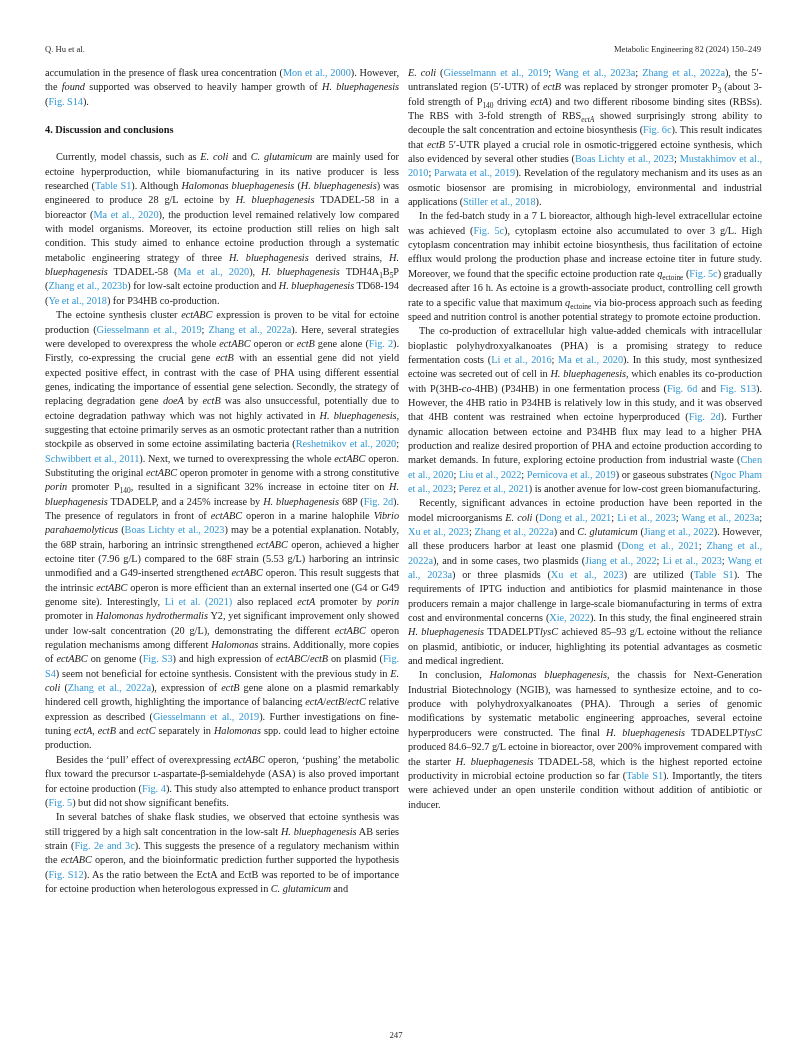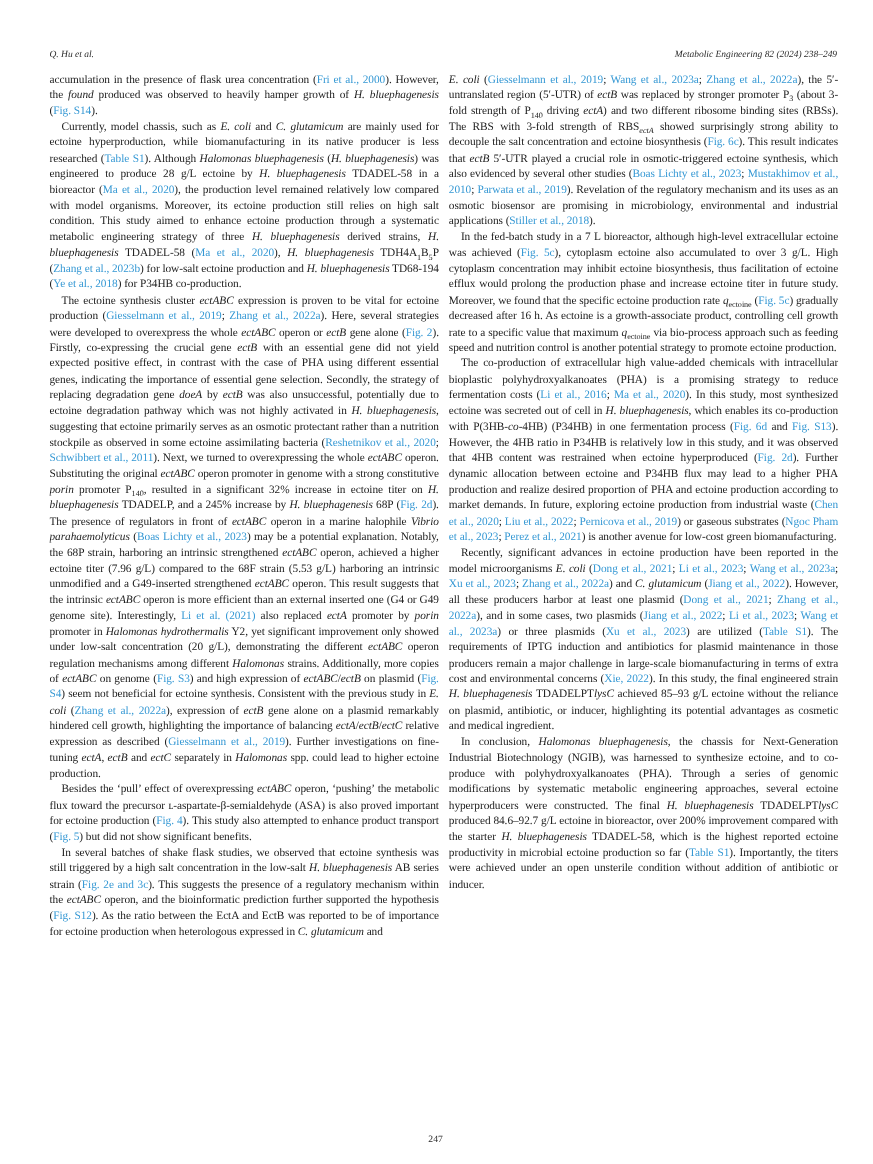--- a/index.html
+++ b/index.html
@@ -4,21 +4,21 @@
 <style>
   :root { --link:#3598d4; --text:#1b1b1b; }
   html,body { margin:0; padding:0; }
   body {
     width:794px; height:1058px; background:#ffffff; position:relative;
     font-family:"Liberation Serif", serif; color:var(--text); overflow:hidden;
   }
   .runhead {
     position:absolute; top:44px; left:45px; width:716px;
     display:flex; justify-content:space-between;
-    font-size:8.6px; font-style:italic; color:#2a2a2a;
+    font-size:8.6px; color:#2a2a2a;
   }
   .columns {
     position:absolute; top:66px; left:45px; width:717px; height:952px;
     display:flex; gap:9px; overflow:hidden;
   }
   .col {
     width:354px; font-size:10.3px; line-height:14.35px;
     text-align:justify; color:var(--text);
     letter-spacing:-0.05px;
   }
@@ -32,26 +32,27 @@
   .footer {
     position:absolute; bottom:18px; left:0; width:792px;
     text-align:center; font-size:8.8px; color:#2a2a2a;
   }
 </style>
 </head>
 <body>
 
 <div class="runhead">
   <span>Q. Hu et al.</span>
-  <span>Metabolic Engineering 82 (2024) 238–249</span>
+  <span>Metabolic Engineering 82 (2024) 150–249</span>
 </div>
 
 <div class="columns">
   <div class="col" id="col-left">
-      <p class="para"><span>accumulation in the presence of flask urea concentration (</span><span class="lnk">Fri et al., 2000</span><span>). However, the </span><span class="it">found</span><span> produced was observed to heavily hamper growth of </span><span class="it">H. bluephagenesis</span><span> (</span><span class="lnk">Fig. S14</span><span>).</span></p>
+      <p class="para"><span>accumulation in the presence of flask urea concentration (</span><span class="lnk">Mon et al., 2000</span><span>). However, the </span><span class="it">found</span><span> supported was observed to heavily hamper growth of </span><span class="it">H. bluephagenesis</span><span> (</span><span class="lnk">Fig. S14</span><span>).</span></p>
+      <div class="heading">4. Discussion and conclusions</div>
       <p class="para ind"><span>Currently, model chassis, such as </span><span class="it">E. coli</span><span> and </span><span class="it">C. glutamicum</span><span> are mainly used for ectoine hyperproduction, while biomanufacturing in its native producer is less researched (</span><span class="lnk">Table S1</span><span>). Although </span><span class="it">Halomonas bluephagenesis</span><span> (</span><span class="it">H. bluephagenesis</span><span>) was engineered to produce 28 g/L ectoine by </span><span class="it">H. bluephagenesis</span><span> TDADEL-58 in a bioreactor (</span><span class="lnk">Ma et al., 2020</span><span>), the production level remained relatively low compared with model organisms. Moreover, its ectoine production still relies on high salt condition. This study aimed to enhance ectoine production through a systematic metabolic engineering strategy of three </span><span class="it">H. bluephagenesis</span><span> derived strains, </span><span class="it">H. bluephagenesis</span><span> TDADEL-58 (</span><span class="lnk">Ma et al., 2020</span><span>), </span><span class="it">H. bluephagenesis</span><span> TDH4A</span><sub>1</sub><span>B</span><sub>5</sub><span>P (</span><span class="lnk">Zhang et al., 2023b</span><span>) for low-salt ectoine production and </span><span class="it">H. bluephagenesis</span><span> TD68-194 (</span><span class="lnk">Ye et al., 2018</span><span>) for P34HB co-production.</span></p>
       <p class="para ind"><span>The ectoine synthesis cluster </span><span class="it">ectABC</span><span> expression is proven to be vital for ectoine production (</span><span class="lnk">Giesselmann et al., 2019</span><span>; </span><span class="lnk">Zhang et al., 2022a</span><span>). Here, several strategies were developed to overexpress the whole </span><span class="it">ectABC</span><span> operon or </span><span class="it">ectB</span><span> gene alone (</span><span class="lnk">Fig. 2</span><span>). Firstly, co-expressing the crucial gene </span><span class="it">ectB</span><span> with an essential gene did not yield expected positive effect, in contrast with the case of PHA using different essential genes, indicating the importance of essential gene selection. Secondly, the strategy of replacing degradation gene </span><span class="it">doeA</span><span> by </span><span class="it">ectB</span><span> was also unsuccessful, potentially due to ectoine degradation pathway which was not highly activated in </span><span class="it">H. bluephagenesis</span><span>, suggesting that ectoine primarily serves as an osmotic protectant rather than a nutrition stockpile as observed in some ectoine assimilating bacteria (</span><span class="lnk">Reshetnikov et al., 2020</span><span>; </span><span class="lnk">Schwibbert et al., 2011</span><span>). Next, we turned to overexpressing the whole </span><span class="it">ectABC</span><span> operon. Substituting the original </span><span class="it">ectABC</span><span> operon promoter in genome with a strong constitutive </span><span class="it">porin</span><span> promoter P</span><sub>140</sub><span>, resulted in a significant 32% increase in ectoine titer on </span><span class="it">H. bluephagenesis</span><span> TDADELP, and a 245% increase by </span><span class="it">H. bluephagenesis</span><span> 68P (</span><span class="lnk">Fig. 2d</span><span>). The presence of regulators in front of </span><span class="it">ectABC</span><span> operon in a marine halophile </span><span class="it">Vibrio parahaemolyticus</span><span> (</span><span class="lnk">Boas Lichty et al., 2023</span><span>) may be a potential explanation. Notably, the 68P strain, harboring an intrinsic strengthened </span><span class="it">ectABC</span><span> operon, achieved a higher ectoine titer (7.96 g/L) compared to the 68F strain (5.53 g/L) harboring an intrinsic unmodified and a G49-inserted strengthened </span><span class="it">ectABC</span><span> operon. This result suggests that the intrinsic </span><span class="it">ectABC</span><span> operon is more efficient than an external inserted one (G4 or G49 genome site). Interestingly, </span><span class="lnk">Li et al. (2021)</span><span> also replaced </span><span class="it">ectA</span><span> promoter by </span><span class="it">porin</span><span> promoter in </span><span class="it">Halomonas hydrothermalis</span><span> Y2, yet significant improvement only showed under low-salt concentration (20 g/L), demonstrating the different </span><span class="it">ectABC</span><span> operon regulation mechanisms among different </span><span class="it">Halomonas</span><span> strains. Additionally, more copies of </span><span class="it">ectABC</span><span> on genome (</span><span class="lnk">Fig. S3</span><span>) and high expression of </span><span class="it">ectABC</span><span>/</span><span class="it">ectB</span><span> on plasmid (</span><span class="lnk">Fig. S4</span><span>) seem not beneficial for ectoine synthesis. Consistent with the previous study in </span><span class="it">E. coli</span><span> (</span><span class="lnk">Zhang et al., 2022a</span><span>), expression of </span><span class="it">ectB</span><span> gene alone on a plasmid remarkably hindered cell growth, highlighting the importance of balancing </span><span class="it">ectA</span><span>/</span><span class="it">ectB</span><span>/</span><span class="it">ectC</span><span> relative expression as described (</span><span class="lnk">Giesselmann et al., 2019</span><span>). Further investigations on fine-tuning </span><span class="it">ectA</span><span>, </span><span class="it">ectB</span><span> and </span><span class="it">ectC</span><span> separately in </span><span class="it">Halomonas</span><span> spp. could lead to higher ectoine production.</span></p>
       <p class="para ind"><span>Besides the ‘pull’ effect of overexpressing </span><span class="it">ectABC</span><span> operon, ‘pushing’ the metabolic flux toward the precursor ʟ-aspartate-β-semialdehyde (ASA) is also proved important for ectoine production (</span><span class="lnk">Fig. 4</span><span>). This study also attempted to enhance product transport (</span><span class="lnk">Fig. 5</span><span>) but did not show significant benefits.</span></p>
       <p class="para ind"><span>In several batches of shake flask studies, we observed that ectoine synthesis was still triggered by a high salt concentration in the low-salt </span><span class="it">H. bluephagenesis</span><span> AB series strain (</span><span class="lnk">Fig. 2e and 3c</span><span>). This suggests the presence of a regulatory mechanism within the </span><span class="it">ectABC</span><span> operon, and the bioinformatic prediction further supported the hypothesis (</span><span class="lnk">Fig. S12</span><span>). As the ratio between the EctA and EctB was reported to be of importance for ectoine production when heterologous expressed in </span><span class="it">C. glutamicum</span><span> and</span></p>
     </div>
   <div class="col" id="col-right">
       <p class="para"><span class="it">E. coli</span><span> (</span><span class="lnk">Giesselmann et al., 2019</span><span>; </span><span class="lnk">Wang et al., 2023a</span><span>; </span><span class="lnk">Zhang et al., 2022a</span><span>), the 5′-untranslated region (5′-UTR) of </span><span class="it">ectB</span><span> was replaced by stronger promoter P</span><sub>3</sub><span> (about 3-fold strength of P</span><sub>140</sub><span> driving </span><span class="it">ectA</span><span>) and two different ribosome binding sites (RBSs). The RBS with 3-fold strength of RBS</span><sub class="it">ectA</sub><span> showed surprisingly strong ability to decouple the salt concentration and ectoine biosynthesis (</span><span class="lnk">Fig. 6c</span><span>). This result indicates that </span><span class="it">ectB</span><span> 5′-UTR played a crucial role in osmotic-triggered ectoine synthesis, which also evidenced by several other studies (</span><span class="lnk">Boas Lichty et al., 2023</span><span>; </span><span class="lnk">Mustakhimov et al., 2010</span><span>; </span><span class="lnk">Parwata et al., 2019</span><span>). Revelation of the regulatory mechanism and its uses as an osmotic biosensor are promising in microbiology, environmental and industrial applications (</span><span class="lnk">Stiller et al., 2018</span><span>).</span></p>
       <p class="para ind"><span>In the fed-batch study in a 7 L bioreactor, although high-level extracellular ectoine was achieved (</span><span class="lnk">Fig. 5c</span><span>), cytoplasm ectoine also accumulated to over 3 g/L. High cytoplasm concentration may inhibit ectoine biosynthesis, thus facilitation of ectoine efflux would prolong the production phase and increase ectoine titer in future study. Moreover, we found that the specific ectoine production rate </span><span class="it">q</span><sub>ectoine</sub><span> (</span><span class="lnk">Fig. 5c</span><span>) gradually decreased after 16 h. As ectoine is a growth-associate product, controlling cell growth rate to a specific value that maximum </span><span class="it">q</span><sub>ectoine</sub><span> via bio-process approach such as feeding speed and nutrition control is another potential strategy to promote ectoine production.</span></p>
       <p class="para ind"><span>The co-production of extracellular high value-added chemicals with intracellular bioplastic polyhydroxyalkanoates (PHA) is a promising strategy to reduce fermentation costs (</span><span class="lnk">Li et al., 2016</span><span>; </span><span class="lnk">Ma et al., 2020</span><span>). In this study, most synthesized ectoine was secreted out of cell in </span><span class="it">H. bluephagenesis</span><span>, which enables its co-production with P(3HB-</span><span class="it">co</span><span>-4HB) (P34HB) in one fermentation process (</span><span class="lnk">Fig. 6d</span><span> and </span><span class="lnk">Fig. S13</span><span>). However, the 4HB ratio in P34HB is relatively low in this study, and it was observed that 4HB content was restrained when ectoine hyperproduced (</span><span class="lnk">Fig. 2d</span><span>). Further dynamic allocation between ectoine and P34HB flux may lead to a higher PHA production and realize desired proportion of PHA and ectoine production according to market demands. In future, exploring ectoine production from industrial waste (</span><span class="lnk">Chen et al., 2020</span><span>; </span><span class="lnk">Liu et al., 2022</span><span>; </span><span class="lnk">Pernicova et al., 2019</span><span>) or gaseous substrates (</span><span class="lnk">Ngoc Pham et al., 2023</span><span>; </span><span class="lnk">Perez et al., 2021</span><span>) is another avenue for low-cost green biomanufacturing.</span></p>
       <p class="para ind"><span>Recently, significant advances in ectoine production have been reported in the model microorganisms </span><span class="it">E. coli</span><span> (</span><span class="lnk">Dong et al., 2021</span><span>; </span><span class="lnk">Li et al., 2023</span><span>; </span><span class="lnk">Wang et al., 2023a</span><span>; </span><span class="lnk">Xu et al., 2023</span><span>; </span><span class="lnk">Zhang et al., 2022a</span><span>) and </span><span class="it">C. glutamicum</span><span> (</span><span class="lnk">Jiang et al., 2022</span><span>). However, all these producers harbor at least one plasmid (</span><span class="lnk">Dong et al., 2021</span><span>; </span><span class="lnk">Zhang et al., 2022a</span><span>), and in some cases, two plasmids (</span><span class="lnk">Jiang et al., 2022</span><span>; </span><span class="lnk">Li et al., 2023</span><span>; </span><span class="lnk">Wang et al., 2023a</span><span>) or three plasmids (</span><span class="lnk">Xu et al., 2023</span><span>) are utilized (</span><span class="lnk">Table S1</span><span>). The requirements of IPTG induction and antibiotics for plasmid maintenance in those producers remain a major challenge in large-scale biomanufacturing in terms of extra cost and environmental concerns (</span><span class="lnk">Xie, 2022</span><span>). In this study, the final engineered strain </span><span class="it">H. bluephagenesis</span><span> TDADELPT</span><span class="it">lysC</span><span> achieved 85–93 g/L ectoine without the reliance on plasmid, antibiotic, or inducer, highlighting its potential advantages as cosmetic and medical ingredient.</span></p>

